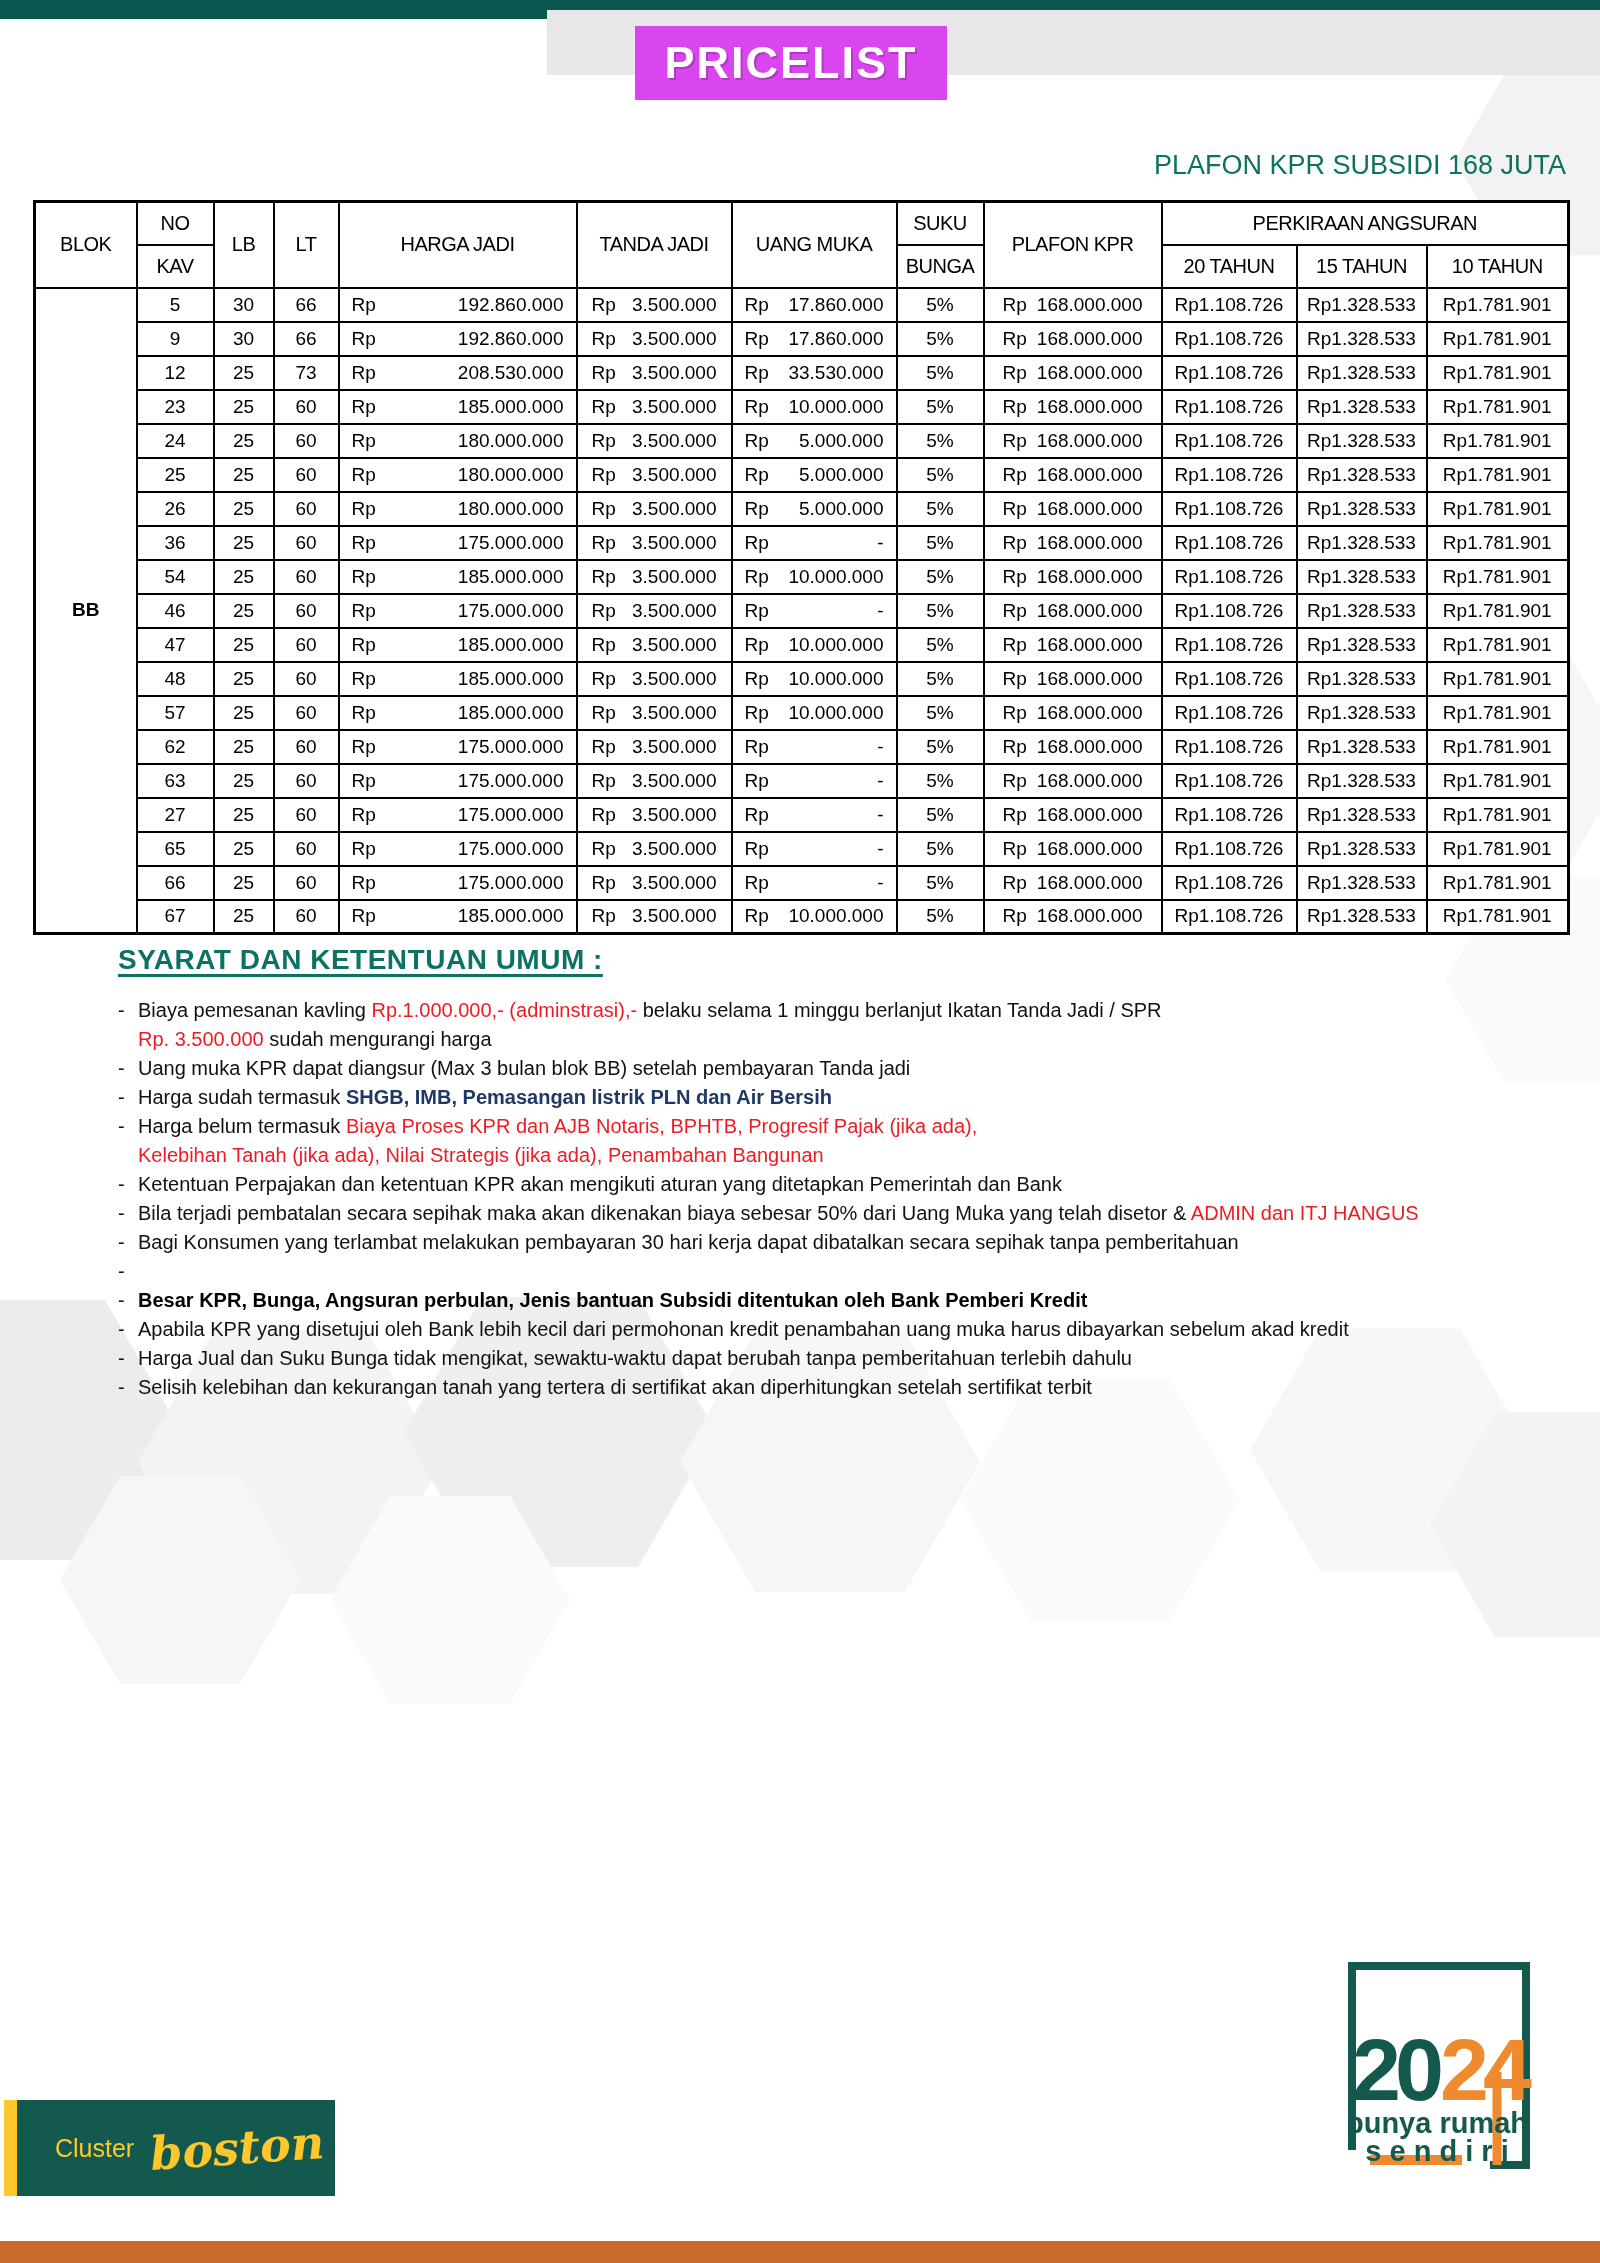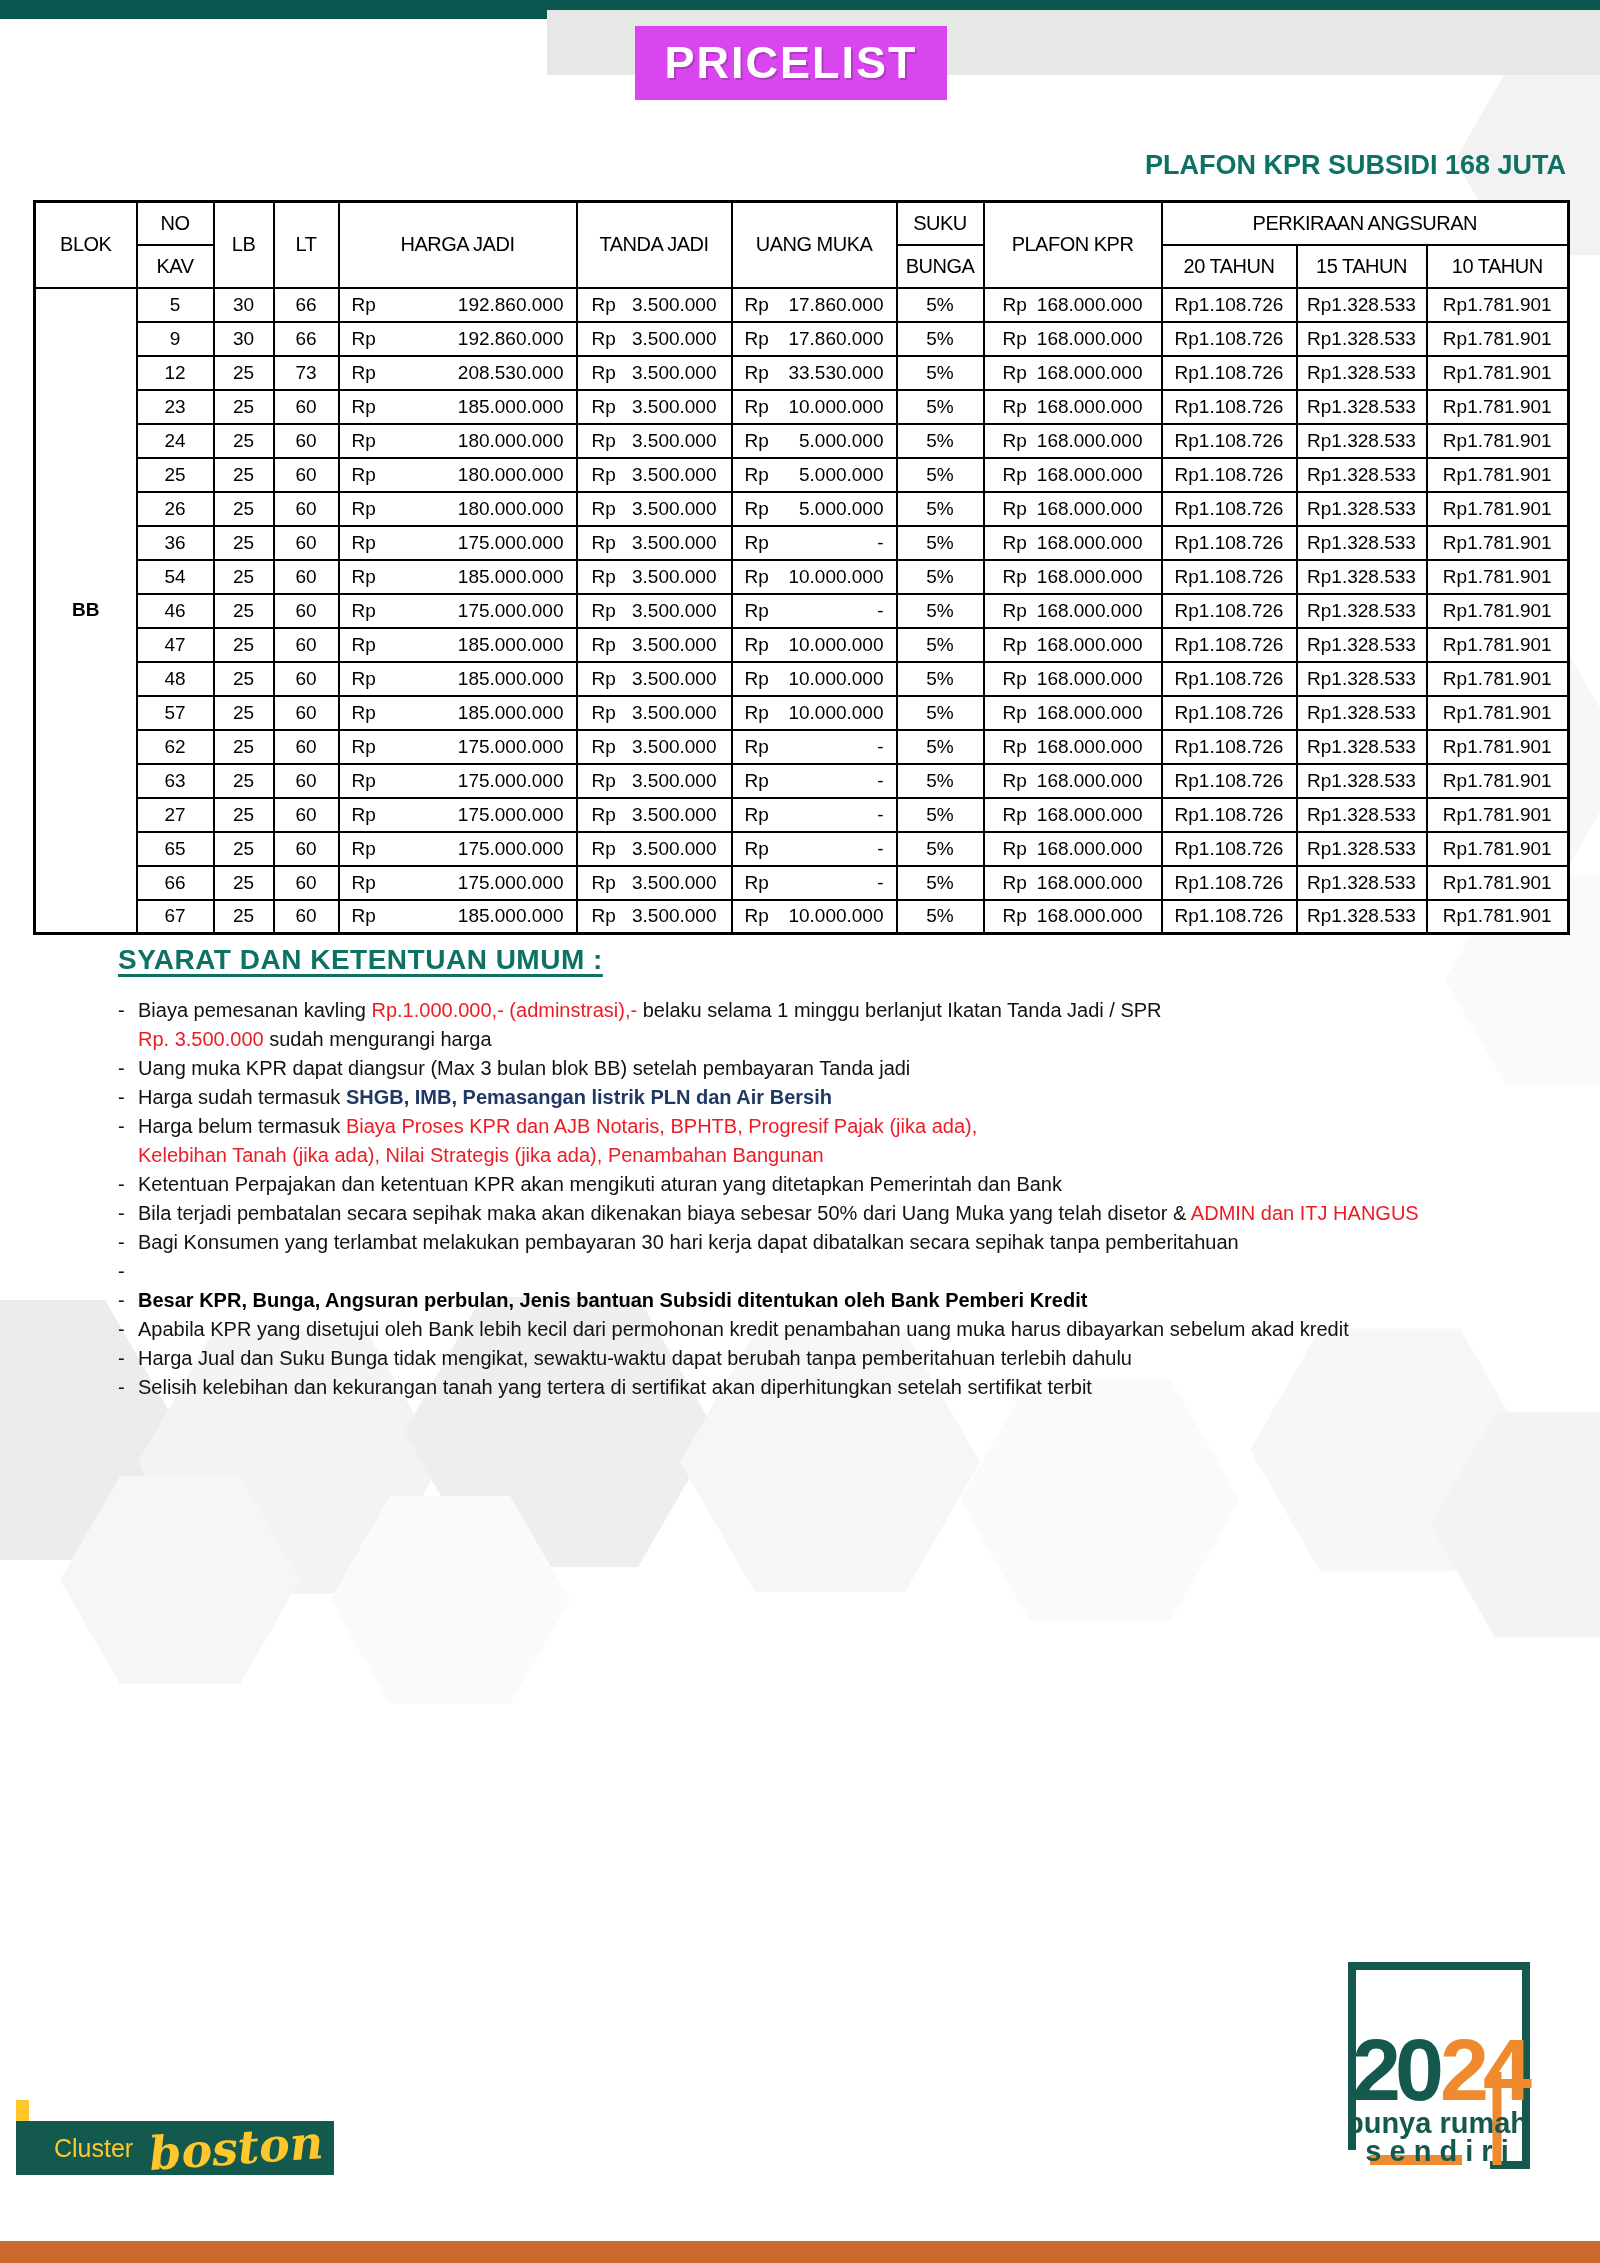--- a/index.html
+++ b/index.html
@@ -5,21 +5,21 @@
   html,body{margin:0;padding:0;background:#fff;}
   body{font-family:"Liberation Sans",sans-serif;}
   #page{position:relative;width:1600px;height:2263px;background:#fff;overflow:hidden;}
 
   
   .topbar{position:absolute;left:0;top:0;width:1600px;height:19px;background:#0B564F;z-index:2;}
   .grayband{position:absolute;left:547px;top:10px;width:1053px;height:65px;background:#E7E7E8;z-index:3;}
   .pricelist-box{position:absolute;left:635px;top:26px;width:312px;height:74px;background:#d946ef;z-index:4;
     display:flex;align-items:center;justify-content:center;color:#fff;font-size:45px;font-weight:bold;
     letter-spacing:2px;text-shadow:2px 2px 0 rgba(0,0,0,0.18);}
-  .plafon-heading{position:absolute;right:34px;top:150px;z-index:4;color:#0D7163;font-size:27px;font-weight:bold;}
+  .plafon-heading{position:absolute;right:34px;top:150px;z-index:4;color:#0D7163;font-size:27px;font-weight:normal;}
 
   
   .price-table{position:absolute;left:33px;top:200px;z-index:4;border-collapse:collapse;table-layout:fixed;
     width:1534px;background:#fff;}
   .price-table,.price-table th,.price-table td{border:2px solid #000;}
   .price-table{border-width:3px;}
   .price-table th{font-size:20px;font-weight:normal;letter-spacing:-0.5px;padding:0;}
   .price-table td{font-size:19px;padding:0;text-align:center;color:#000;}
   .price-table thead tr{height:43px;}
   .price-table tbody tr{height:34px;}
@@ -36,21 +36,21 @@
     text-decoration-thickness:3px;text-underline-offset:5px;letter-spacing:0.5px;}
   .terms-list{margin-top:20px;font-size:20px;color:#111;}
   .term-line{display:flex;line-height:29px;white-space:nowrap;}
   .term-line .dash{flex:none;width:20px;}
   .term-line .red{color:#EC1C24;font-weight:normal;}
   .term-line .navy{color:#203864;font-weight:bold;margin-top:31px;}
   .term-line .b{font-weight:bold;color:#000;}
 
   
   .bottombar{position:absolute;left:0;top:2241px;width:1600px;height:22px;background:#C96A2C;z-index:4;}
-  .cluster-logo{position:absolute;left:16px;top:2100px;height:75px;z-index:4;display:flex;flex-direction:column;}
+  .cluster-logo{position:absolute;left:4px;top:2100px;height:75px;z-index:4;display:flex;}
   .cluster-strip{width:13px;height:96px;background:#FFC72C;}
   .cluster-box{width:318px;height:96px;background:#14594E;display:flex;align-items:center;}
   .cluster-label{color:#FFC72C;font-size:25px;margin-left:38px;}
   .cluster-name{color:#FFC72C;font-size:46px;font-weight:bold;font-style:italic;
     font-family:"DejaVu Serif",serif;margin-left:16px;transform:rotate(-4deg);}
   .logo-2024{position:absolute;left:1340px;top:1954px;z-index:4;}
 
   #hexbg{position:absolute;left:0;top:0;z-index:1;pointer-events:none;}
 </style>
 </head>

